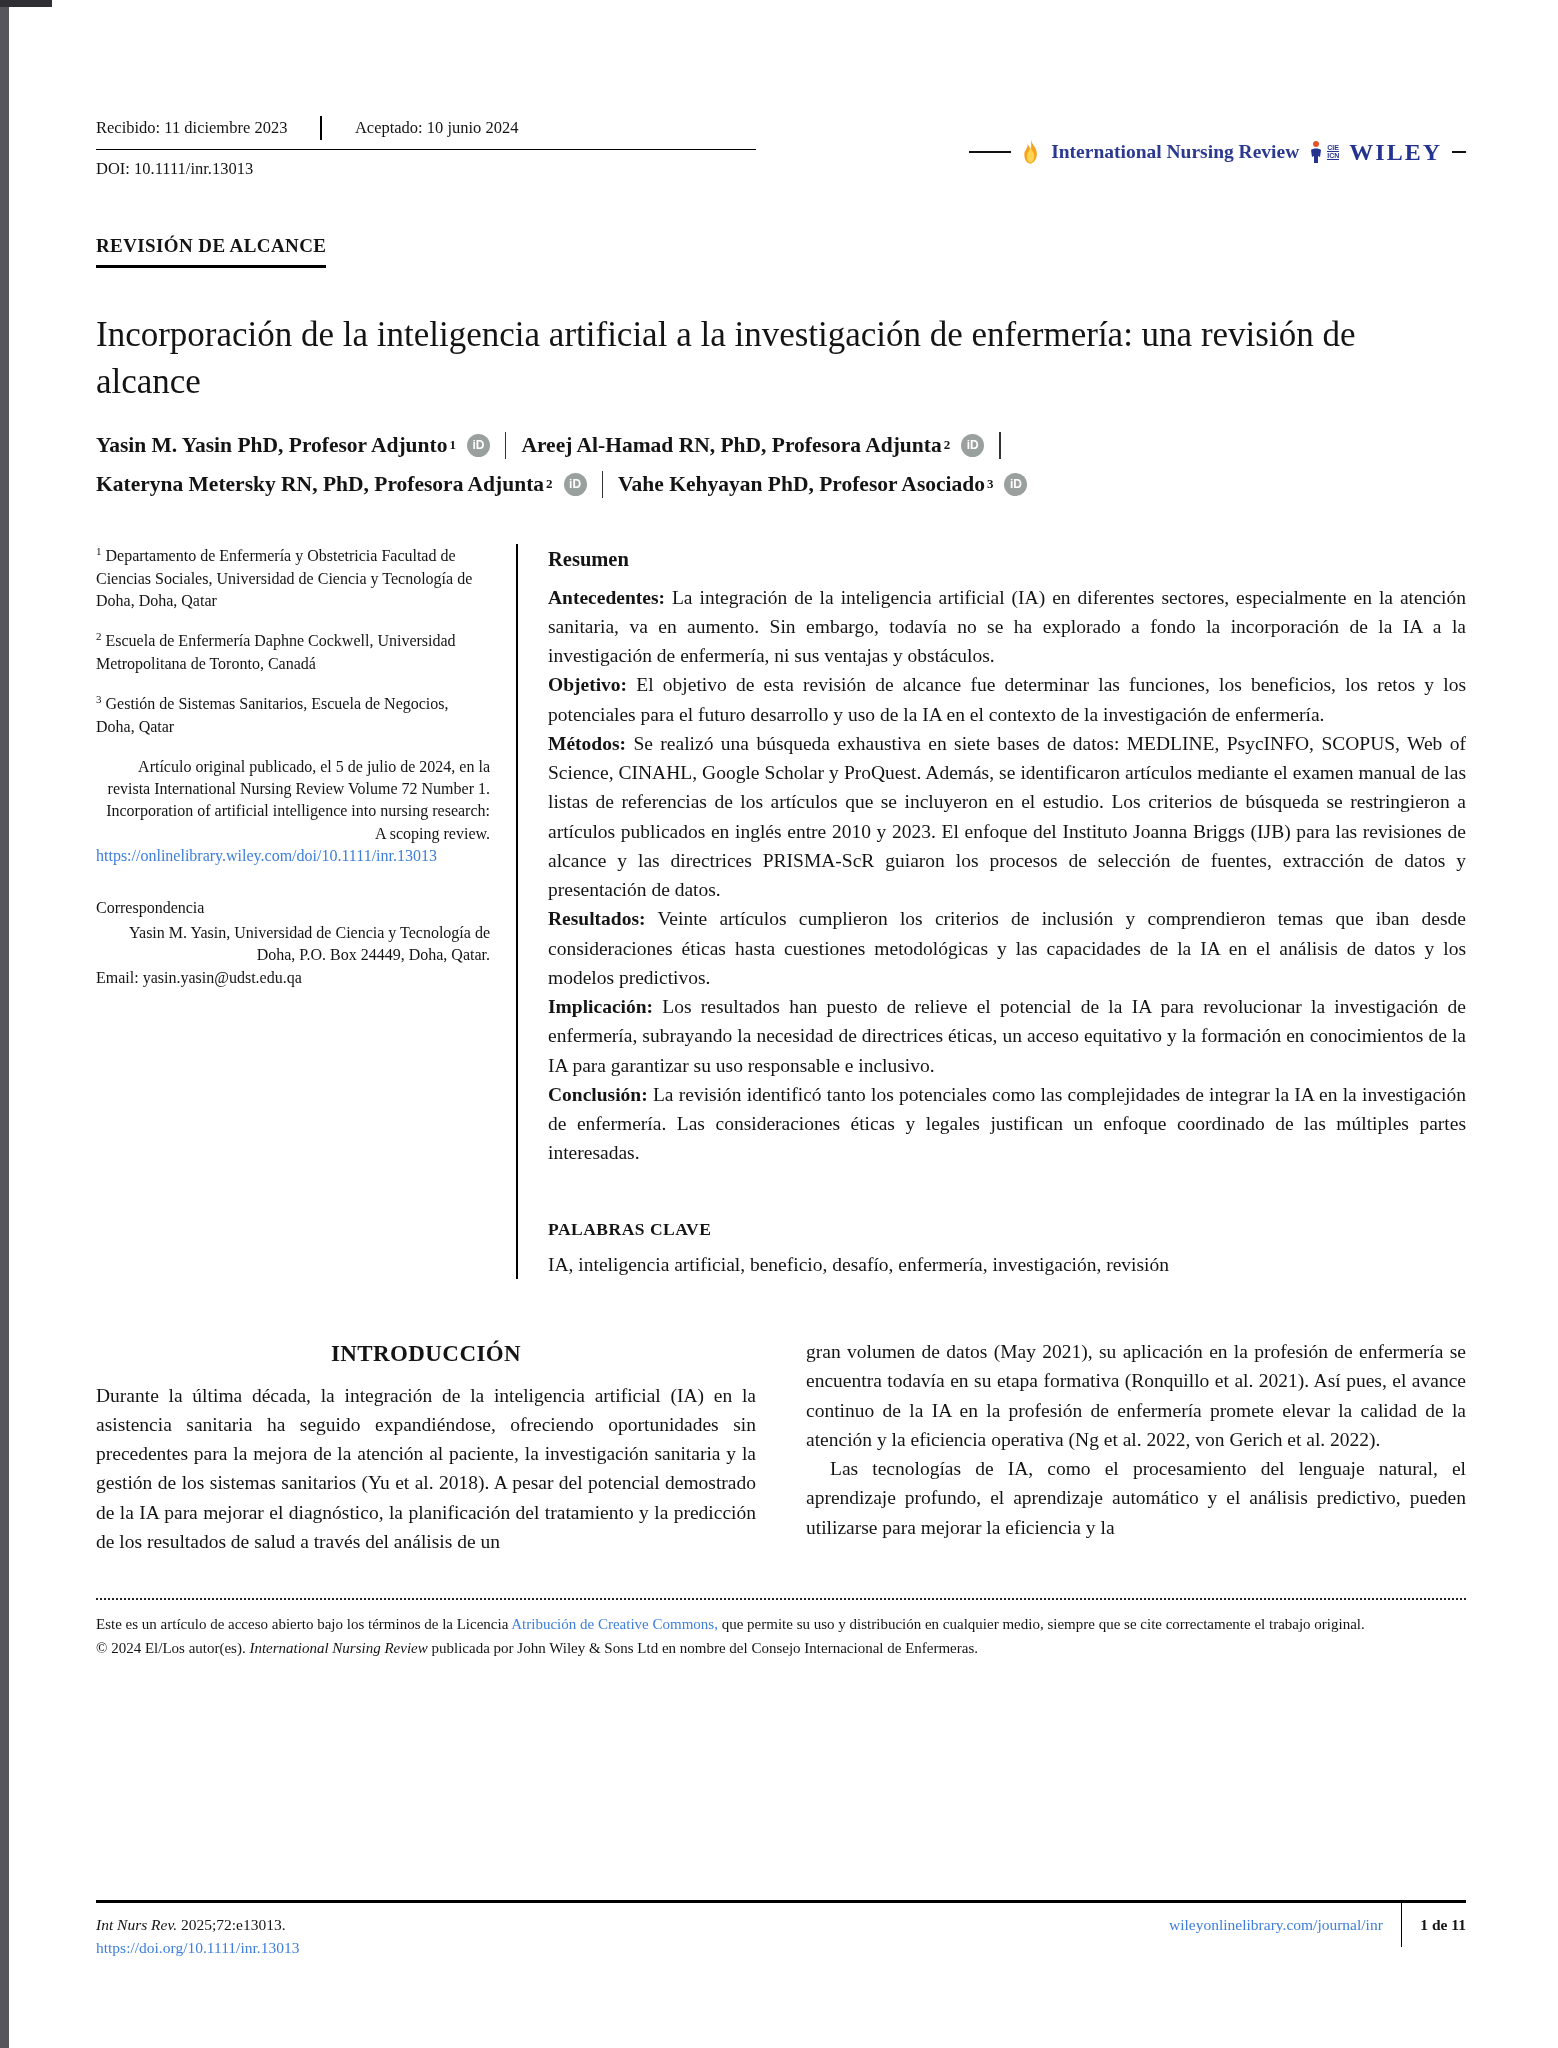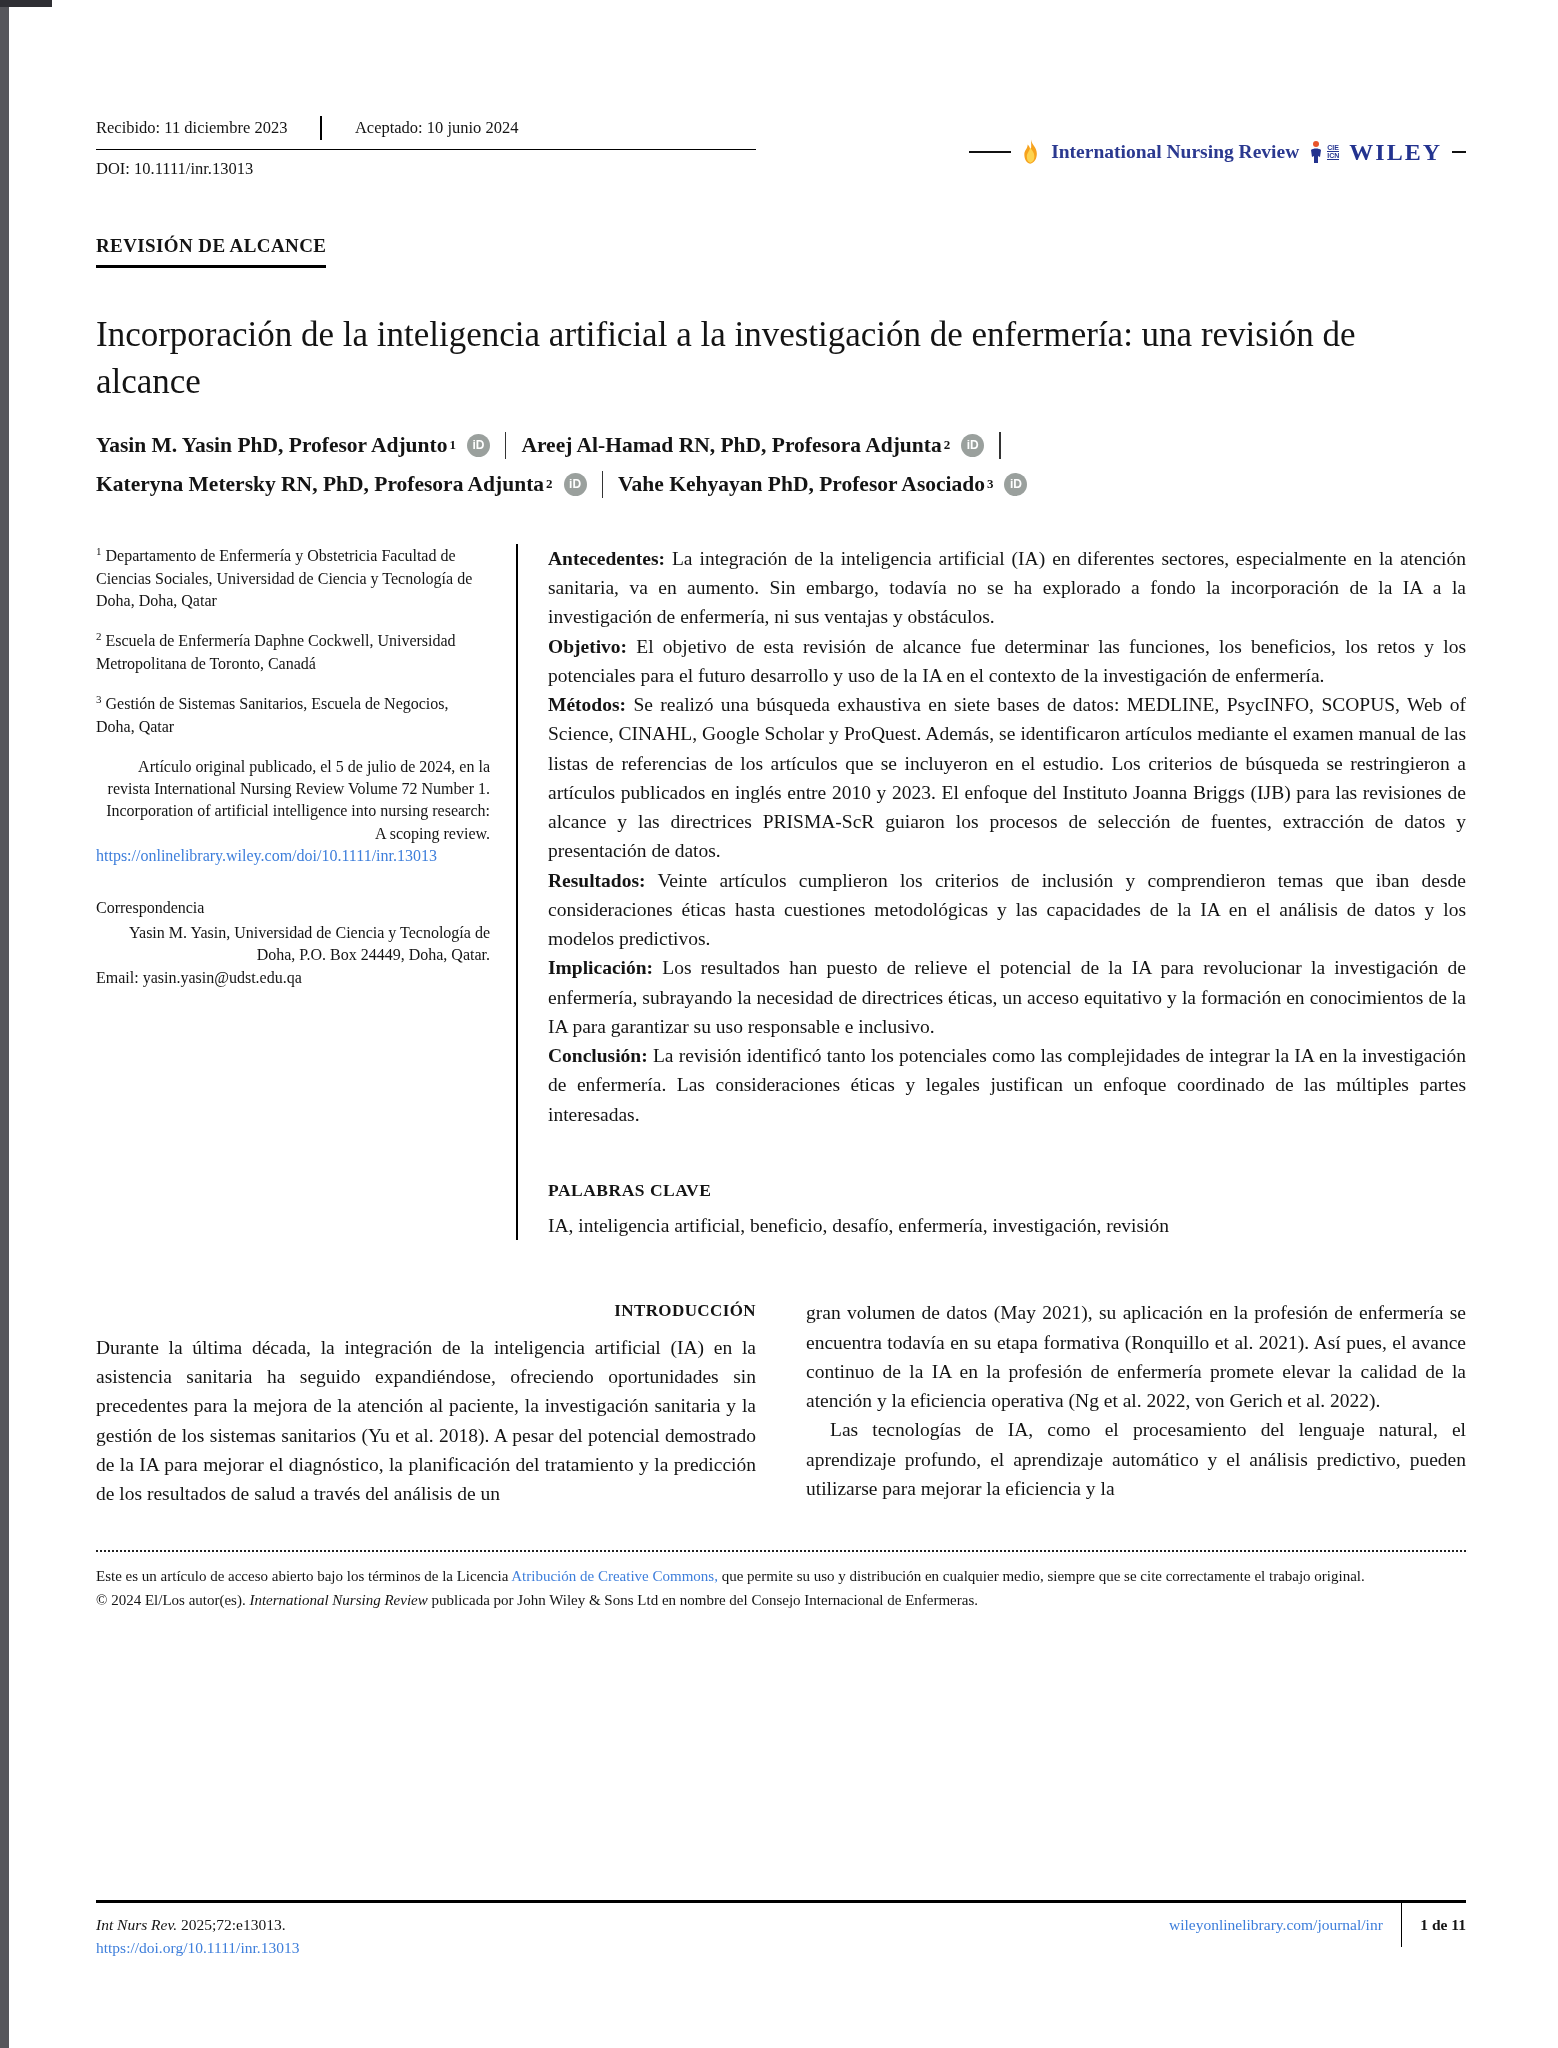--- a/index.html
+++ b/index.html
@@ -50,21 +50,21 @@
   .abstract { margin-left:26px; border-left:2.5px solid #000; padding-left:30px;
               font-size:19.5px; line-height:1.5; text-align:justify; flex:1; }
   .abstract-heading { font-size:20.5px; font-weight:700; margin-bottom:8px; }
   .abs-sec b { font-weight:700; }
   .keywords-heading { margin-top:48px; font-weight:700; font-size:17.5px; letter-spacing:0.5px; }
   .keywords { margin-top:8px; text-align:left; }
 
   
   .intro { display:flex; gap:50px; margin-top:58px; }
   .col { flex:1; font-size:19.5px; line-height:1.5; text-align:justify; }
-  .intro-heading { font-weight:700; font-size:17px; letter-spacing:0.4px; margin-bottom:9px; text-align:right; }
+  .intro-heading { font-weight:700; font-size:23px; letter-spacing:0.4px; margin-bottom:9px; text-align:center; }
   .indent { text-indent:24px; }
 
   
   .license { margin-top:42px; border-top:2px dotted #222; padding-top:12px;
              font-size:15px; line-height:1.6; }
   .cc-link { color:#3d7edb; text-decoration:none; cursor:pointer; }
   .it { font-style:italic; }
 
   
   .footer-bottom { position:absolute; left:96px; right:92px; top:1900px; border-top:3px solid #000; }
@@ -153,20 +153,21 @@
         <p><sup>2</sup> <span>Escuela de Enfermería Daphne Cockwell, Universidad Metropolitana de Toronto, Canadá</span></p>
         <p><sup>3</sup> <span>Gestión de Sistemas Sanitarios, Escuela de Negocios, Doha, Qatar</span></p>
         <p class="tight">Artículo original publicado, el 5 de julio de 2024, en la revista International Nursing Review Volume 72 Number 1. Incorporation of artificial intelligence into nursing research: A scoping review.</p>
         <p><a class="sidebar-link">https://onlinelibrary.wiley.com/doi/10.1111/inr.13013</a></p>
         <p class="corr-title">Correspondencia</p>
         <p class="tight">Yasin M. Yasin, Universidad de Ciencia y Tecnología de Doha, P.O. Box 24449, Doha, Qatar.</p>
         <p>Email: yasin.yasin@udst.edu.qa</p>
       </div>
 
       <div class="abstract">
+        <div class="abstract-heading">Resumen</div>
         <p class="abs-sec"><b>Antecedentes:</b><span> La integración de la inteligencia artificial (IA) en diferentes sectores, especialmente en la atención sanitaria, va en aumento. Sin embargo, todavía no se ha explorado a fondo la incorporación de la IA a la investigación de enfermería, ni sus ventajas y obstáculos.</span></p>
         <p class="abs-sec"><b>Objetivo:</b><span> El objetivo de esta revisión de alcance fue determinar las funciones, los beneficios, los retos y los potenciales para el futuro desarrollo y uso de la IA en el contexto de la investigación de enfermería.</span></p>
         <p class="abs-sec"><b>Métodos:</b><span> Se realizó una búsqueda exhaustiva en siete bases de datos: MEDLINE, PsycINFO, SCOPUS, Web of Science, CINAHL, Google Scholar y ProQuest. Además, se identificaron artículos mediante el examen manual de las listas de referencias de los artículos que se incluyeron en el estudio. Los criterios de búsqueda se restringieron a artículos publicados en inglés entre 2010 y 2023. El enfoque del Instituto Joanna Briggs (IJB) para las revisiones de alcance y las directrices PRISMA-ScR guiaron los procesos de selección de fuentes, extracción de datos y presentación de datos.</span></p>
         <p class="abs-sec"><b>Resultados:</b><span> Veinte artículos cumplieron los criterios de inclusión y comprendieron temas que iban desde consideraciones éticas hasta cuestiones metodológicas y las capacidades de la IA en el análisis de datos y los modelos predictivos.</span></p>
         <p class="abs-sec"><b>Implicación:</b><span> Los resultados han puesto de relieve el potencial de la IA para revolucionar la investigación de enfermería, subrayando la necesidad de directrices éticas, un acceso equitativo y la formación en conocimientos de la IA para garantizar su uso responsable e inclusivo.</span></p>
         <p class="abs-sec"><b>Conclusión:</b><span> La revisión identificó tanto los potenciales como las complejidades de integrar la IA en la investigación de enfermería. Las consideraciones éticas y legales justifican un enfoque coordinado de las múltiples partes interesadas.</span></p>
         <div class="keywords-heading">PALABRAS CLAVE</div>
         <div class="keywords">IA, inteligencia artificial, beneficio, desafío, enfermería, investigación, revisión</div>
       </div>
     </div>

